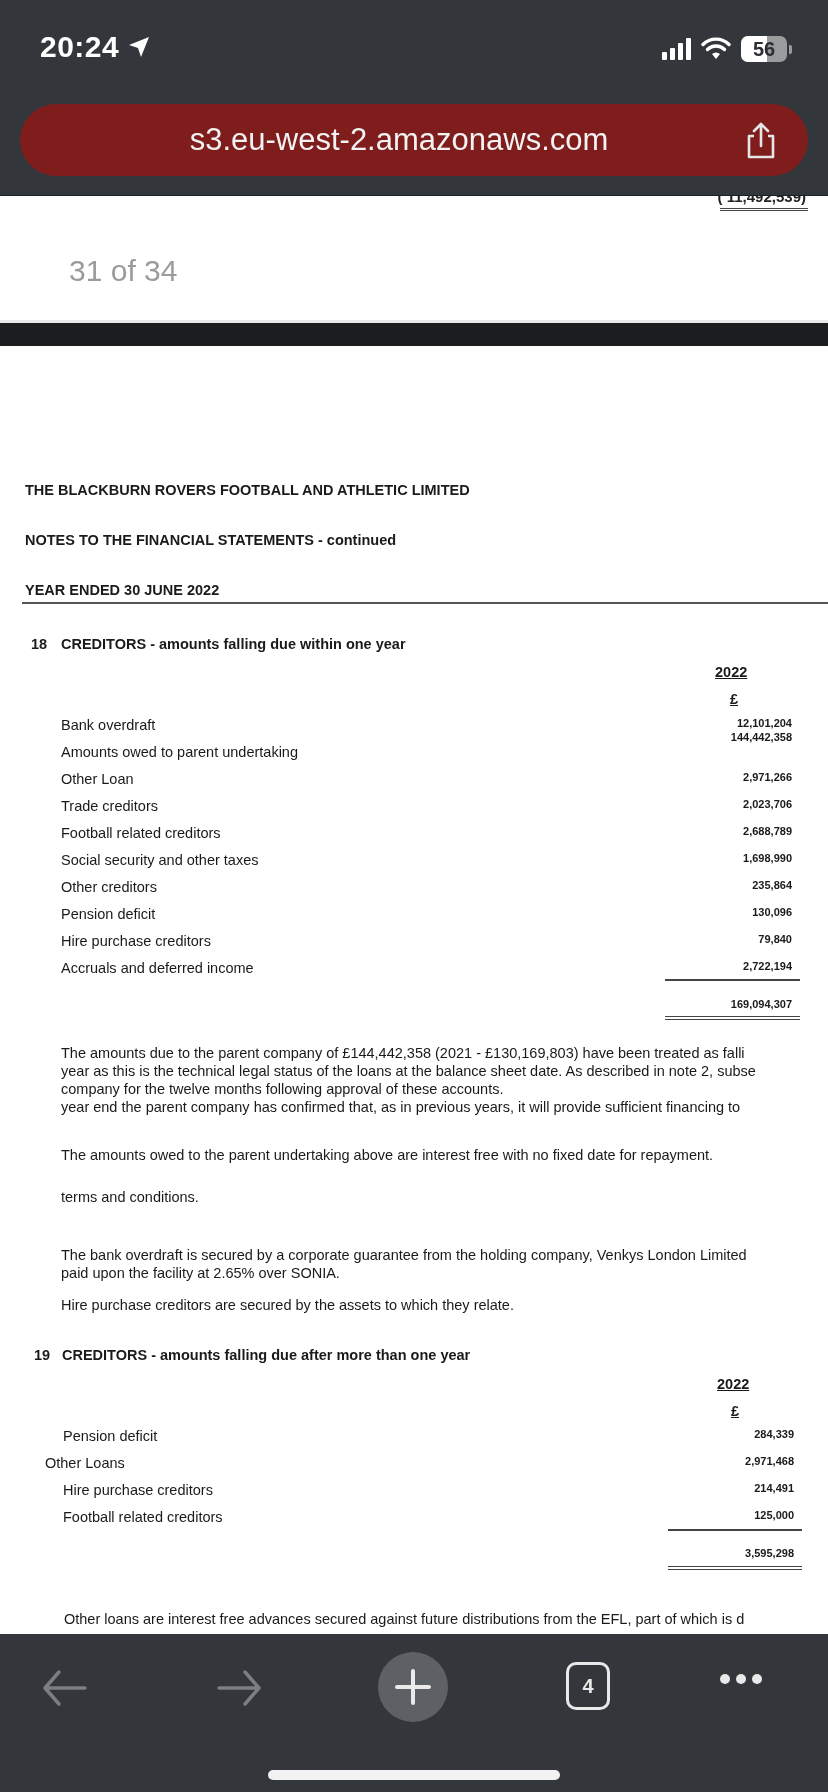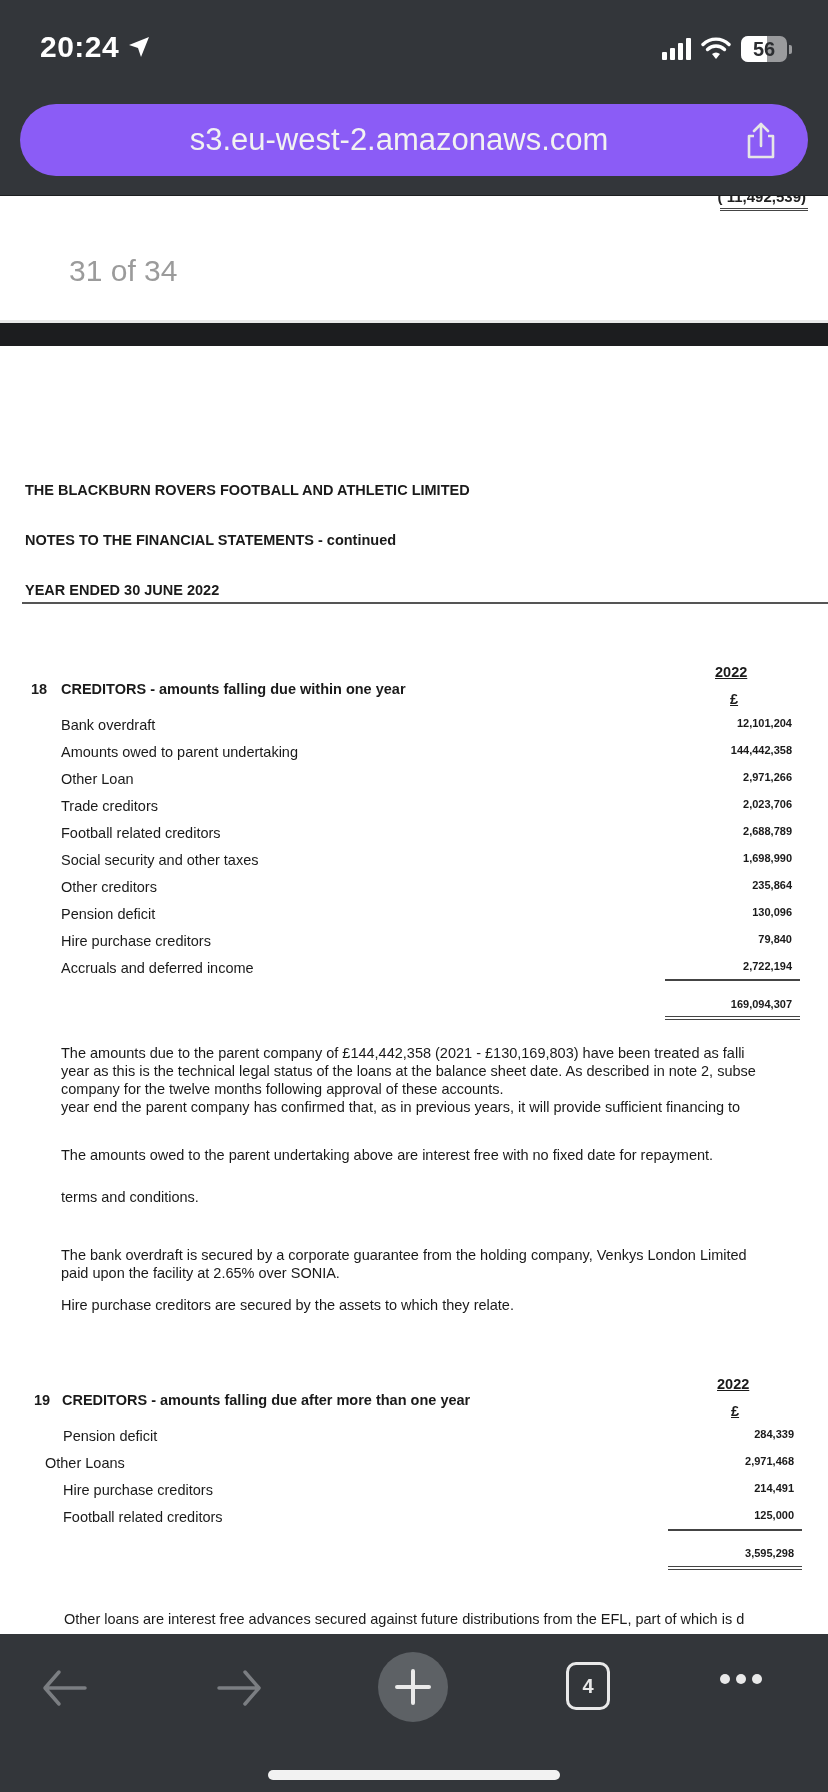--- a/index.html
+++ b/index.html
@@ -11,36 +11,36 @@
   .status-time { position: absolute; left: 40px; top: 30px; color: #fff; font-size: 30px; font-weight: bold; letter-spacing: 0.5px; display: flex; align-items: center; gap: 8px; font-family: "Liberation Sans", sans-serif; }
   .status-time svg { width: 24px; height: 24px; }
   .status-right { position: absolute; right: 36px; top: 36px; display: flex; align-items: center; gap: 10px; }
   .signal { display: flex; align-items: flex-end; gap: 3px; height: 22px; }
   .signal span { width: 5px; background: #fff; border-radius: 1px; display: block; }
   .battery { position: relative; width: 46px; height: 26px; border-radius: 7px; background: #9a9b9d; overflow: hidden; display: flex; align-items: center; justify-content: center; }
   .battery .fill { position: absolute; left: 0; top: 0; bottom: 0; width: 56%; background: #fff; }
   .battery .num { position: relative; color: #2b2d30; font-size: 20px; font-weight: bold; }
   .battery-nub { width: 3px; height: 9px; background: #9a9b9d; border-radius: 0 2px 2px 0; margin-left: -8px; }
 
-  .url-bar { position: absolute; left: 20px; top: 104px; width: 788px; height: 72px; border-radius: 36px; background: #8b5cf6; display: flex; align-items: center; justify-content: center; }
+  .url-bar { position: absolute; left: 20px; top: 104px; width: 788px; height: 72px; border-radius: 36px; background: #7f1d1d; display: flex; align-items: center; justify-content: center; }
   .url-text { color: #f2f2f2; font-size: 31px; margin-left: -30px; }
   .share-btn { position: absolute; right: 30px; top: 18px; width: 34px; height: 38px; }
 
   
   .doc { position: absolute; left: 0; top: 196px; width: 828px; height: 1438px; overflow: hidden; background: #fff; color: #1a1a1a; }
   .prev-total { position: absolute; right: 22px; top: -8px; font-weight: bold; font-size: 15px; color: #222; }
   .prev-total-line { position: absolute; right: 20px; top: 12px; width: 88px; height: 3px; border-top: 1px solid #444; border-bottom: 1px solid #444; }
   .page-indicator { position: absolute; left: 54px; top: 58px; font-size: 30px; color: #9b9b9b; margin-left: 15px; }
   .page-gap { position: absolute; left: 0; top: 124px; width: 828px; height: 3px; background: #e9e9e9; }
   .page-divider { position: absolute; left: 0; top: 127px; width: 828px; height: 23px; background: #1c1d1f; }
 
   .pdf-text { font-family: "Liberation Sans", sans-serif; position: absolute; white-space: nowrap; }
   .hdr { font-weight: bold; font-size: 14.5px; left: 25px; }
   .hr-doc { position: absolute; left: 22px; top: 406px; width: 806px; height: 2px; background: #555; }
-  .sec-title { font-weight: bold; font-size: 14.5px; margin-top: 45px; }
+  .sec-title { font-weight: bold; font-size: 14.5px; }
   .row-label { font-size: 14.5px; left: 61px; }
   .row-val { font-weight: bold; font-size: 11px; right: 36px; text-align: left; }
   .col-head { font-weight: bold; font-size: 14.5px; text-decoration: underline; }
   .sum-line { position: absolute; height: 2px; background: #444; }
   .sum-line.double { height: 4px; background: transparent; border-top: 1.5px solid #444; border-bottom: 1.5px solid #444; }
   .para { font-size: 14.5px; left: 61px; line-height: 18px; white-space: nowrap; }
 
   
   .bottom-chrome { position: absolute; left: 0; top: 1634px; width: 828px; height: 158px; background: #33363a; z-index: 5; }
   .nav-btn { position: absolute; top: 26px; width: 56px; height: 56px; display: flex; align-items: center; justify-content: center; }
@@ -105,21 +105,21 @@
 
   <div class="pdf-text sec-title" style="top:440px; left:31px">18</div>
   <div class="pdf-text sec-title" style="top:440px; left:61px">CREDITORS - amounts falling due within one year</div>
   <div class="pdf-text col-head" style="top:468px; left:715px">2022</div>
   <div class="pdf-text col-head" style="top:495px; left:730px">£</div>
 
   <div>
     <div class="pdf-text row-label" style="top:521px">Bank overdraft</div>
     <div class="pdf-text row-val" style="top:521px">12,101,204</div>
     <div class="pdf-text row-label" style="top:548px">Amounts owed to parent undertaking</div>
-    <div class="pdf-text row-val" style="top:548px">144,442,358</div>
+    <div class="pdf-text row-val" style="top:535px">144,442,358</div>
     <div class="pdf-text row-label" style="top:575px">Other Loan</div>
     <div class="pdf-text row-val" style="top:575px">2,971,266</div>
     <div class="pdf-text row-label" style="top:602px">Trade creditors</div>
     <div class="pdf-text row-val" style="top:602px">2,023,706</div>
     <div class="pdf-text row-label" style="top:629px">Football related creditors</div>
     <div class="pdf-text row-val" style="top:629px">2,688,789</div>
     <div class="pdf-text row-label" style="top:656px">Social security and other taxes</div>
     <div class="pdf-text row-val" style="top:656px">1,698,990</div>
     <div class="pdf-text row-label" style="top:683px">Other creditors</div>
     <div class="pdf-text row-val" style="top:683px">235,864</div>

